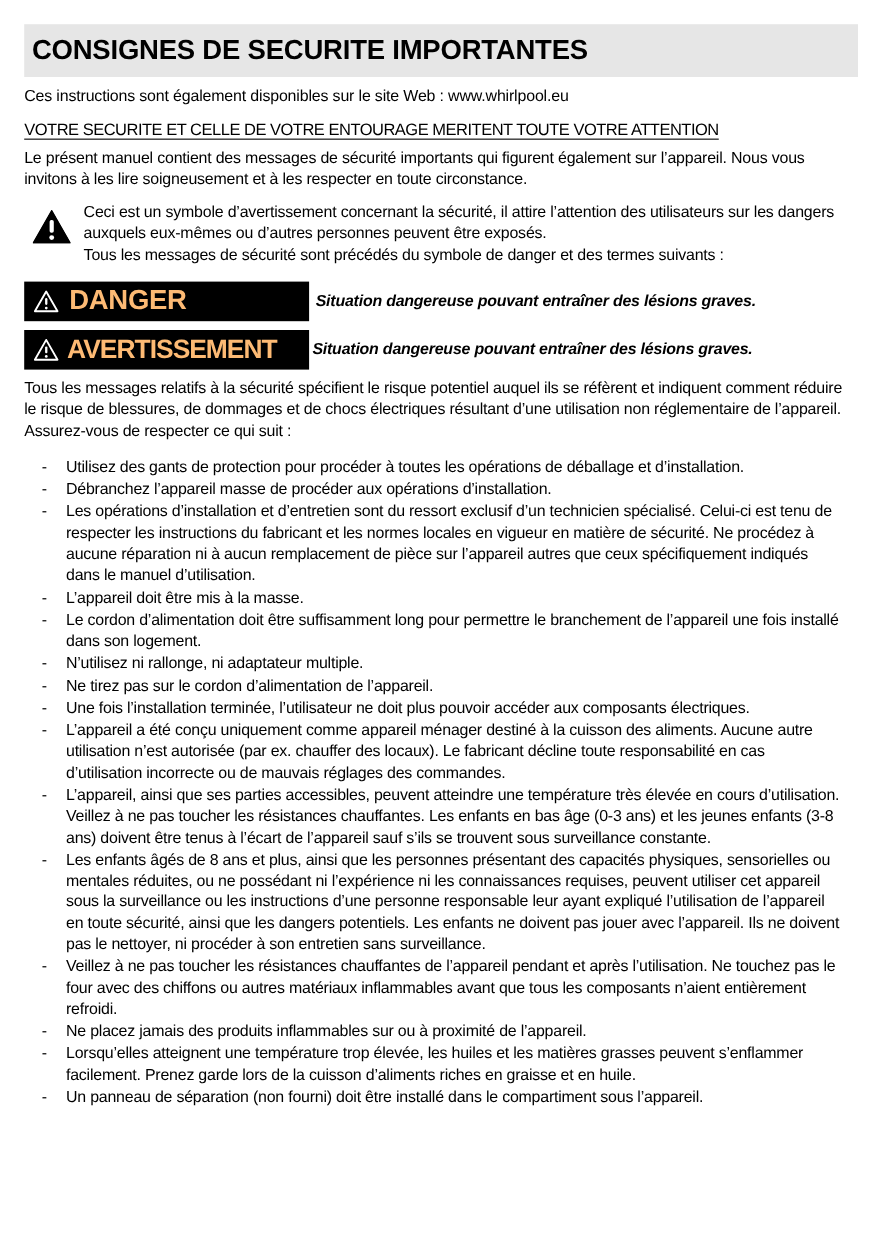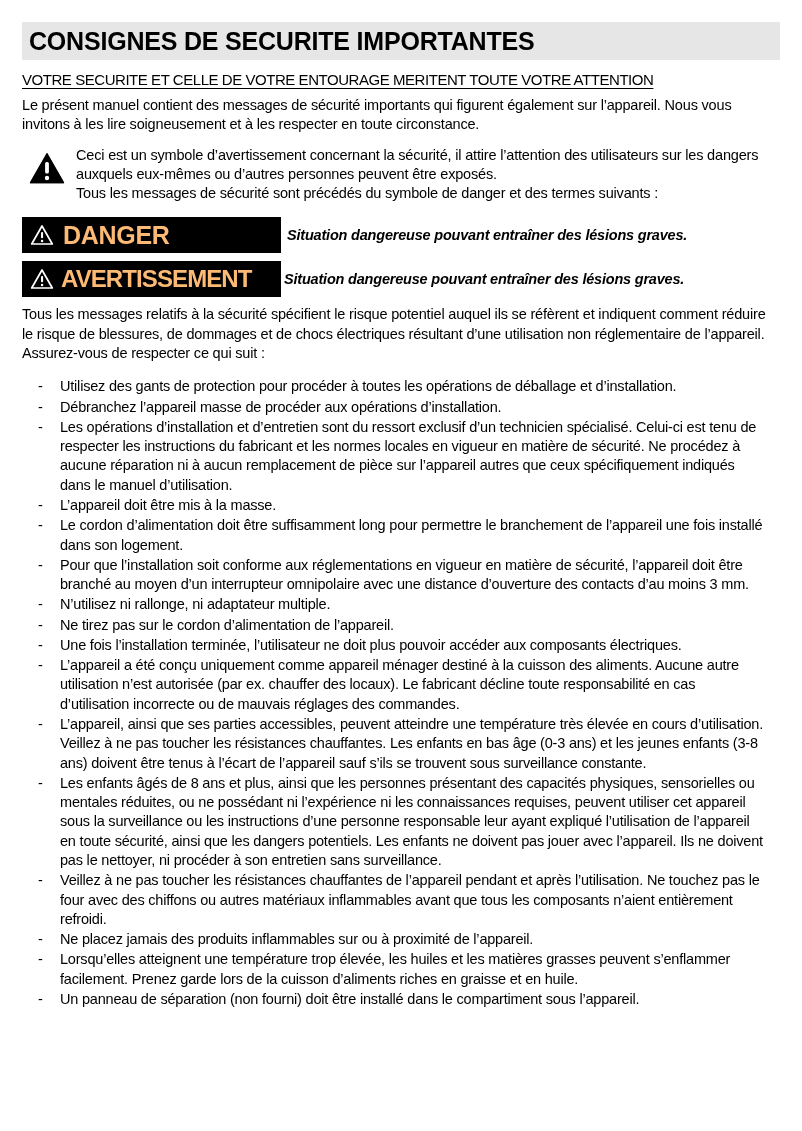--- a/index.html
+++ b/index.html
@@ -18,21 +18,21 @@
   .page {
     position: relative;
     width: 802px;
     height: 1131px;
     box-sizing: border-box;
     padding: 0 22px;
   }
   
   .title-band {
     background: #e6e6e6;
-    height: 38px;
+    height: 48px;
     display: flex;
     align-items: center;
     margin-top: 22px;
     padding-left: 7px;
     box-sizing: border-box;
   }
   .title-band h1 {
     margin: 0;
     font-size: 25px;
     font-weight: bold;
@@ -164,20 +164,21 @@
 </style>
 </head>
 <body>
 
 <div class="page">
 
   <div class="title-band">
     <h1>CONSIGNES DE SECURITE IMPORTANTES</h1>
   </div>
 
+  <div class="intro-line">Ces instructions sont également disponibles sur le site Web : www.whirlpool.eu</div>
 
   <div class="subhead">VOTRE SECURITE ET CELLE DE VOTRE ENTOURAGE MERITENT TOUTE VOTRE ATTENTION</div>
 
   <div class="para">Le présent manuel contient des messages de sécurité importants qui figurent également sur l’appareil. Nous vous invitons à les lire soigneusement et à les respecter en toute circonstance.</div>
 
   <div class="symbol-block">
     <svg class="tri-icon" viewBox="0 0 42 38">
       <path d="M21 1.5 L40.5 35.5 L1.5 35.5 Z" fill="#000000" stroke="#ffffff" stroke-width="2.6" stroke-linejoin="round"></path>
       <path d="M21 4.5 L37.6 33.6 L4.4 33.6 Z" fill="none" stroke="#000000" stroke-width="1.1" stroke-linejoin="round"></path>
       <rect x="19.1" y="13" width="3.8" height="11.5" rx="1.6" fill="#ffffff"></rect>
@@ -214,21 +215,20 @@
   </div>
 
   <div class="para">Tous les messages relatifs à la sécurité spécifient le risque potentiel auquel ils se réfèrent et indiquent comment réduire le risque de blessures, de dommages et de chocs électriques résultant d’une utilisation non réglementaire de l’appareil. Assurez-vous de respecter ce qui suit :</div>
 
   <ul class="dash-list">
     <li>Utilisez des gants de protection pour procéder à toutes les opérations de déballage et d’installation.</li>
     <li>Débranchez l’appareil masse de procéder aux opérations d’installation.</li>
     <li>Les opérations d’installation et d’entretien sont du ressort exclusif d’un technicien spécialisé. Celui-ci est tenu de respecter les instructions du fabricant et les normes locales en vigueur en matière de sécurité. Ne procédez à aucune réparation ni à aucun remplacement de pièce sur l’appareil autres que ceux spécifiquement indiqués dans le manuel d’utilisation.</li>
     <li>L’appareil doit être mis à la masse.</li>
     <li>Le cordon d’alimentation doit être suffisamment long pour permettre le branchement de l’appareil une fois installé dans son logement.</li>
-    <li>Pour que l’installation soit conforme aux réglementations en vigueur en matière de sécurité, l’appareil doit être branché au moyen d’un interrupteur omnipolaire avec une distance d’ouverture des contacts d’au moins 3 mm.</li>
     <li>N’utilisez ni rallonge, ni adaptateur multiple.</li>
     <li>Ne tirez pas sur le cordon d’alimentation de l’appareil.</li>
     <li>Une fois l’installation terminée, l’utilisateur ne doit plus pouvoir accéder aux composants électriques.</li>
     <li>L’appareil a été conçu uniquement comme appareil ménager destiné à la cuisson des aliments. Aucune autre utilisation n’est autorisée (par ex. chauffer des locaux). Le fabricant décline toute responsabilité en cas d’utilisation incorrecte ou de mauvais réglages des commandes.</li>
     <li>L’appareil, ainsi que ses parties accessibles, peuvent atteindre une température très élevée en cours d’utilisation. Veillez à ne pas toucher les résistances chauffantes. Les enfants en bas âge (0-3 ans) et les jeunes enfants (3-8 ans) doivent être tenus à l’écart de l’appareil sauf s’ils se trouvent sous surveillance constante.</li>
     <li>Les enfants âgés de 8 ans et plus, ainsi que les personnes présentant des capacités physiques, sensorielles ou mentales réduites, ou ne possédant ni l’expérience ni les connaissances requises, peuvent utiliser cet appareil sous la surveillance ou les instructions d’une personne responsable leur ayant expliqué l’utilisation de l’appareil en toute sécurité, ainsi que les dangers potentiels. Les enfants ne doivent pas jouer avec l’appareil. Ils ne doivent pas le nettoyer, ni procéder à son entretien sans surveillance.</li>
     <li>Veillez à ne pas toucher les résistances chauffantes de l’appareil pendant et après l’utilisation. Ne touchez pas le four avec des chiffons ou autres matériaux inflammables avant que tous les composants n’aient entièrement refroidi.</li>
     <li>Ne placez jamais des produits inflammables sur ou à proximité de l’appareil.</li>
     <li>Lorsqu’elles atteignent une température trop élevée, les huiles et les matières grasses peuvent s’enflammer facilement. Prenez garde lors de la cuisson d’aliments riches en graisse et en huile.</li>
     <li>Un panneau de séparation (non fourni) doit être installé dans le compartiment sous l’appareil.</li>

